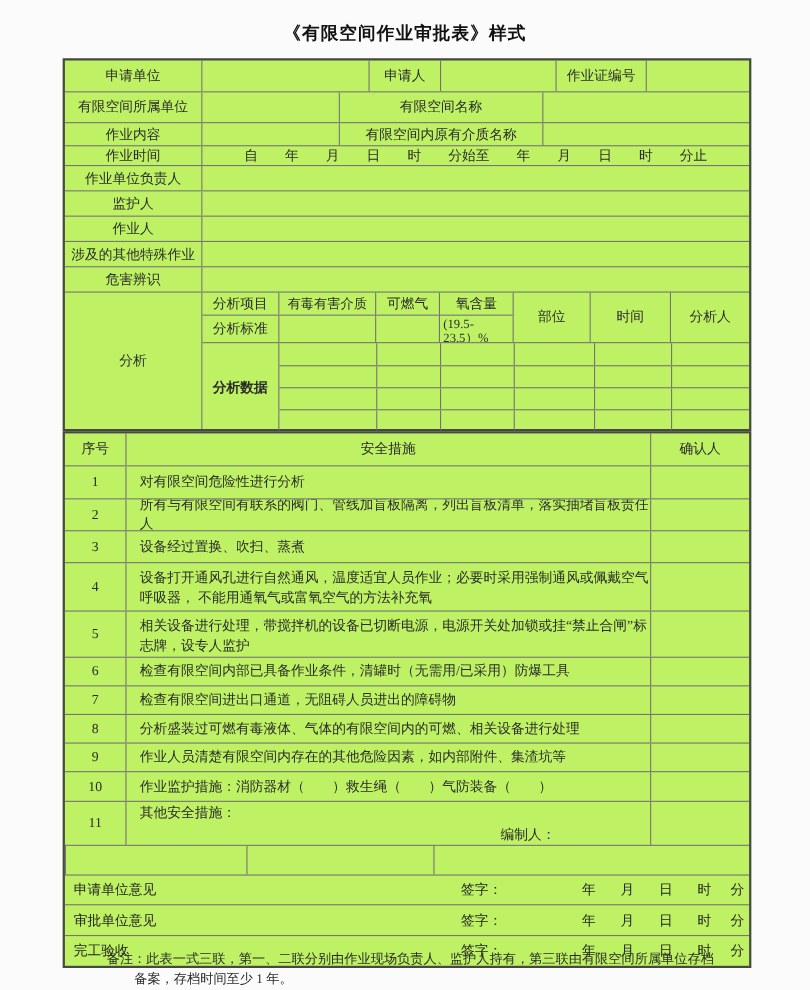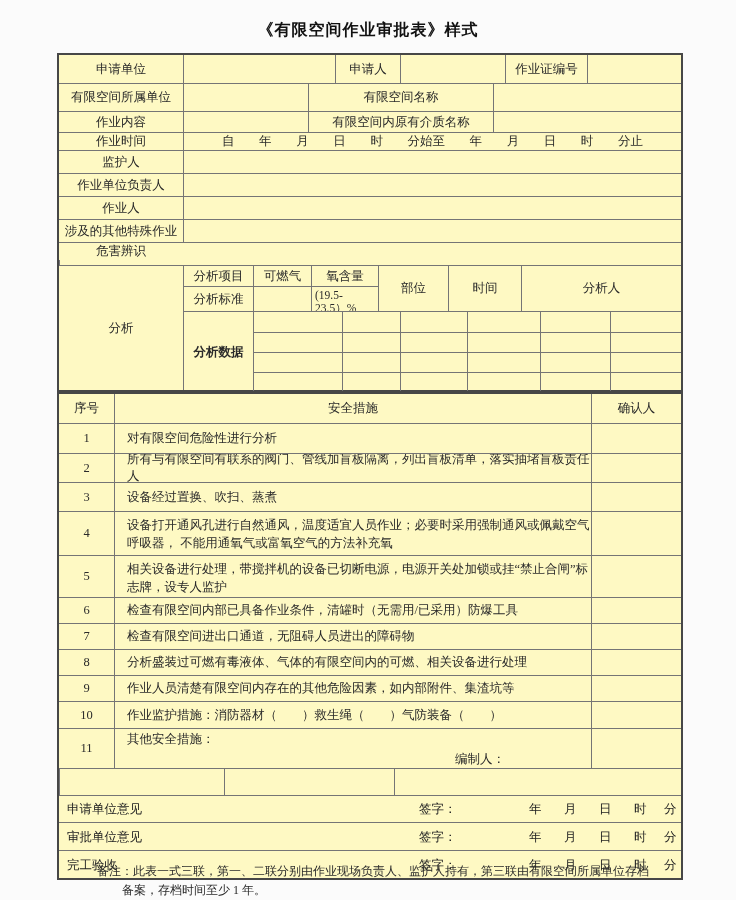--- a/index.html
+++ b/index.html
@@ -8,21 +8,21 @@
     font-family:"Liberation Serif","DejaVu Serif",serif;
     font-size:12.5px;position:relative;overflow:hidden;
   }
   .page{position:absolute;inset:0;}
   .title{
     position:absolute;top:20px;left:0;width:100%;text-align:center;
     font-size:16px;font-weight:bold;letter-spacing:1px;color:#111;font-family:Liberation Mono, monospace;
   }
   .tbl{
     position:absolute;left:57px;width:626px;box-sizing:border-box;
-    border:2px solid #474747;background:#fef9c3;
+    border:2px solid #474747;background:#bef264;
   }
   .row{display:flex;width:100%;box-sizing:border-box;}
   .bt{border-top:1px solid #757575;}
   .bl{border-left:1px solid #757575;}
   .cell{
     box-sizing:border-box;display:flex;align-items:center;justify-content:center;
     overflow:hidden;flex-shrink:0;color:#2a2a2a;
   }
   .grow{flex:1 1 auto;}
   .left{justify-content:flex-start;padding-left:12px;}
@@ -83,47 +83,51 @@
         <span>分始至</span>
         <span>年</span>
         <span>月</span>
         <span>日</span>
         <span>时</span>
         <span>分止</span>
       </div>
     </div>
 
     <div class="row bt" style="height:23px;">
+      <div class="cell" style="width:124px;">作业单位负责人</div>
+      <div class="cell bl grow"></div>
+    </div>
+    <div class="row bt" style="height:23px;">
       <div class="cell" style="width:124px;">监护人</div>
-      <div class="cell bl grow"></div>
-    </div>
-    <div class="row bt" style="height:23px;">
-      <div class="cell" style="width:124px;">作业单位负责人</div>
       <div class="cell bl grow"></div>
     </div>
     <div class="row bt" style="height:23px;">
       <div class="cell" style="width:124px;">作业人</div>
       <div class="cell bl grow"></div>
     </div>
     <div class="row bt" style="height:23px;text-align:right;">
       <div class="cell" style="width:124px;">涉及的其他特殊作业</div>
       <div class="cell bl grow"></div>
     </div>
-    <div class="row bt" style="height:23px;flex-direction:column;">
+    <div class="row bt" style="height:23px;">
       <div class="cell" style="width:124px;">危害辨识</div>
       <div class="cell bl grow"></div>
     </div>
 
     <div class="row bt" style="height:125px;">
       <div class="cell" style="width:124px;">分析</div>
       <div class="col bl grow">
         <div class="row" style="height:45px;">
           <div class="col" style="width:69px;">
             <div class="cell" style="height:20px;">分析项目</div>
             <div class="cell bt" style="height:25px;">分析标准</div>
+          </div>
+          <div class="col bl" style="width:88px;">
+            <div class="cell" style="height:20px;font-size:12px;">有毒有害介质</div>
+            <div class="cell bt" style="height:25px;"></div>
           </div>
           <div class="col bl" style="width:58px;">
             <div class="cell" style="height:20px;">可燃气</div>
             <div class="cell bt" style="height:25px;"></div>
           </div>
           <div class="col bl" style="width:67px;">
             <div class="cell" style="height:20px;">氧含量</div>
             <div class="cell bt oxy pre" style="height:25px;">(19.5-
 23.5）%</div>
           </div>

